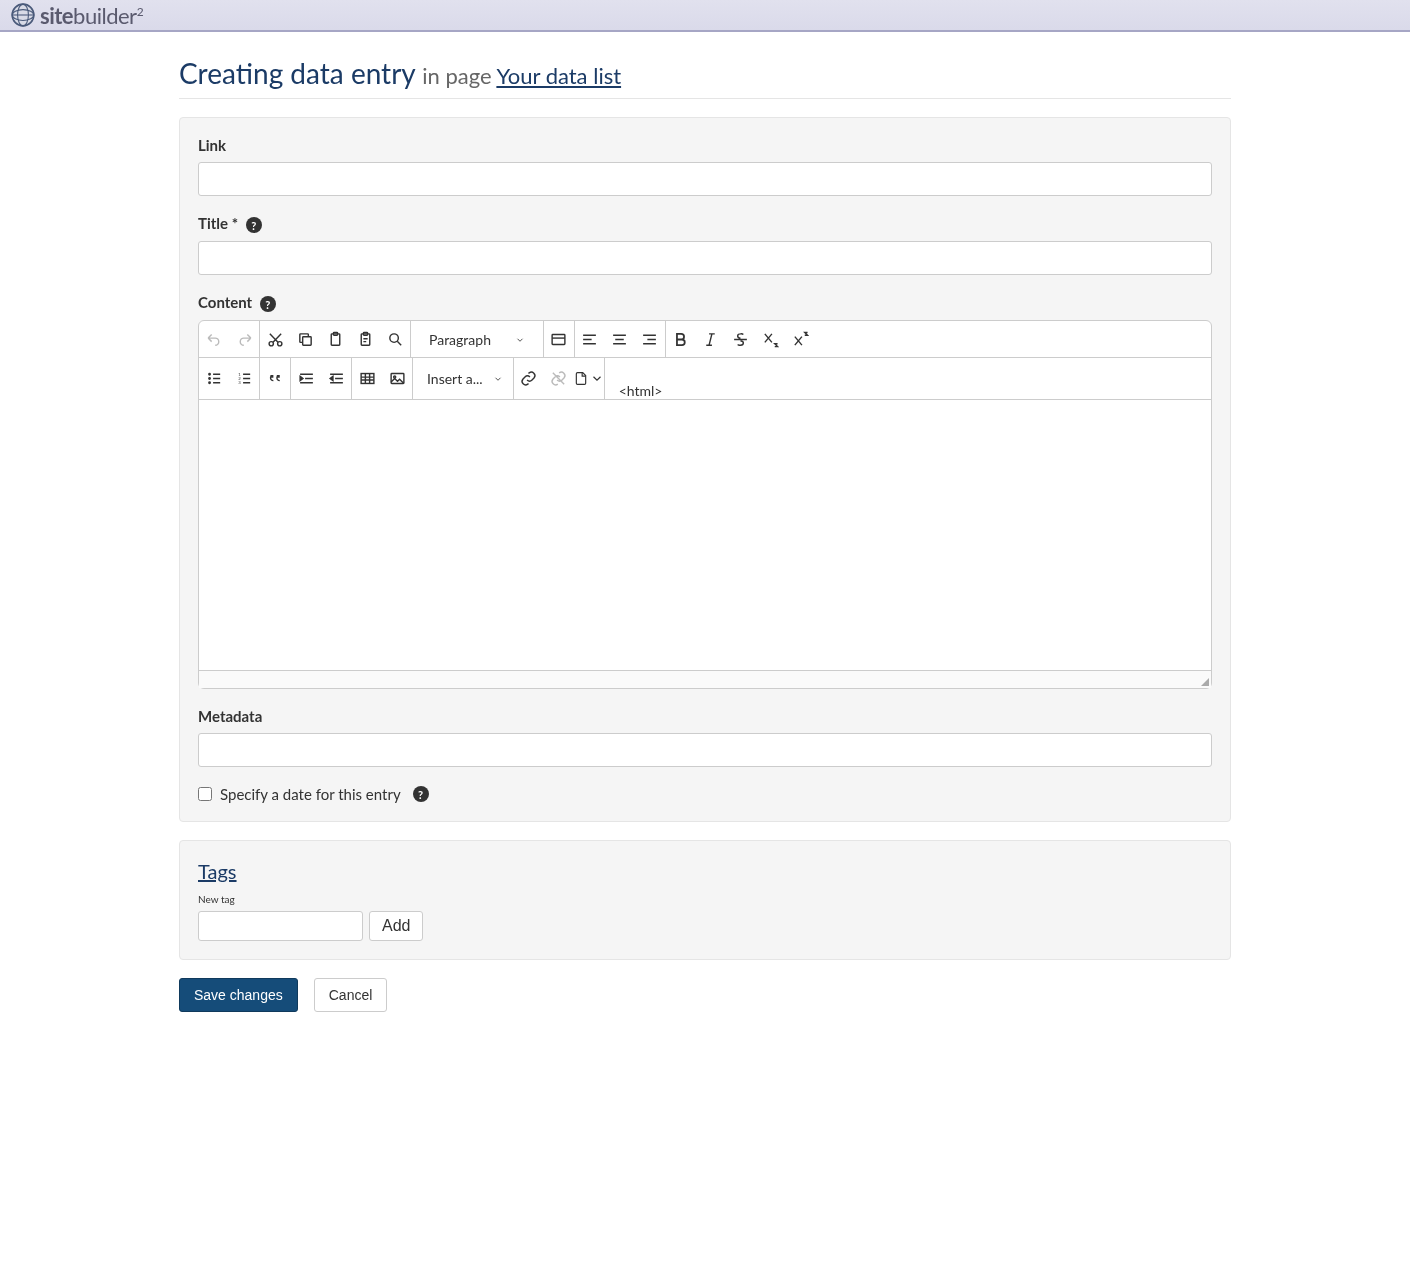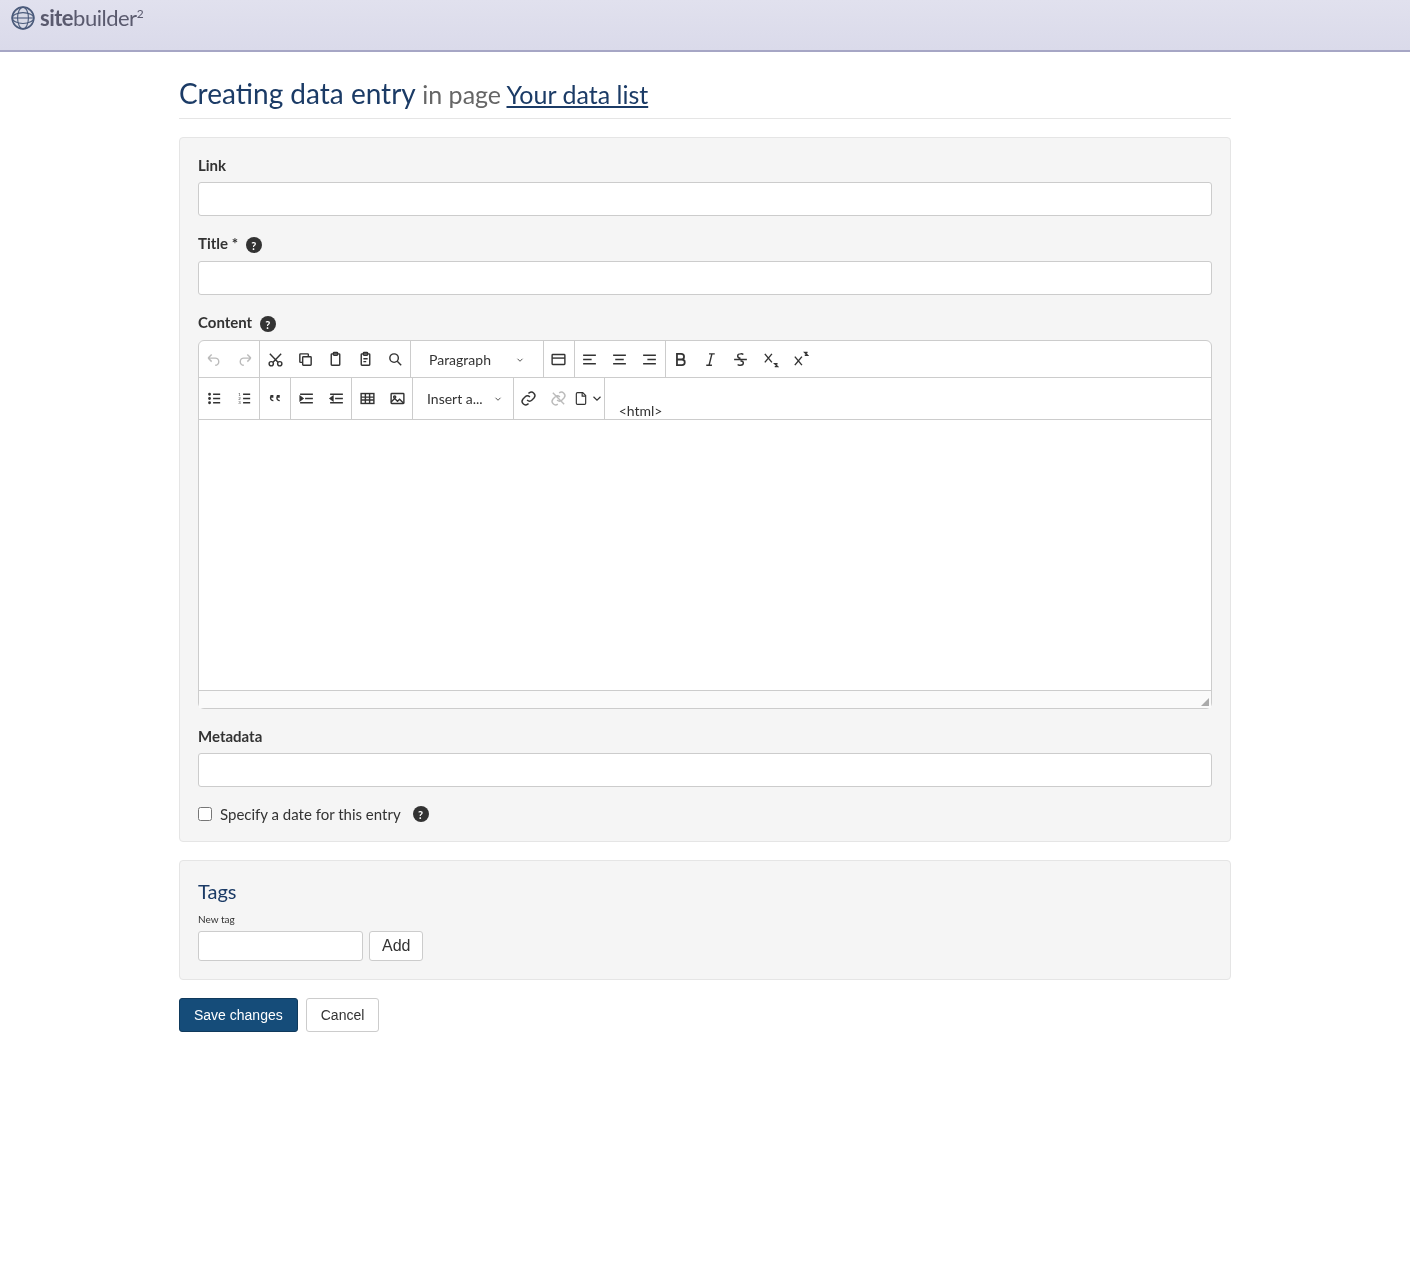--- a/index.html
+++ b/index.html
@@ -1,25 +1,25 @@
 <!DOCTYPE html>
 <html><head>
 <meta charset="utf-8">
 <style>
 * { box-sizing: border-box; margin: 0; padding: 0; }
 body { font-family: "Lato", "Helvetica Neue", Arial, sans-serif; font-size: 14px; color: #333; background: #fff; }
-.topbar { background: linear-gradient(to bottom, #e1e1ee 0%, #dadaea 100%); border-bottom: 2px solid #a6a6c5; padding: 4px 10px; display: flex; align-items: flex-start; height: 52px; }
+.topbar { background: linear-gradient(to bottom, #e1e1ee 0%, #dadaea 100%); border-bottom: 2px solid #a6a6c5; padding: 4px 10px; display: flex; align-items: center; height: 32px; }
 .logo-wrap { display: flex; align-items: center; gap: 4px; }
 .logo-globe { width: 26px; height: 26px; }
 .logo-text { font-size: 22px; color: #5a5a6e; letter-spacing: -0.5px; }
 .logo-text .bold { font-weight: 700; }
 .logo-text sup { font-size: 12px; vertical-align: super; }
 .container { max-width: 1100px; margin: 0 auto; padding: 24px 24px 40px 24px; }
 .page-title { font-size: 28px; font-weight: 400; color: #1b3b66; padding-bottom: 8px; border-bottom: 1px solid #e5e5e5; margin-bottom: 18px; }
-.page-title .sub { font-size: 25px; color: #666; font-weight: 400; text-align: right; }
+.page-title .sub { font-size: 22px; color: #666; font-weight: 400; text-align: right; }
 .page-title a { color: #1b3b66; text-decoration: underline; }
 .panel { background: #f5f5f5; border: 1px solid #e5e5e5; border-radius: 4px; padding: 18px; margin-bottom: 18px; }
 .form-group { margin-bottom: 18px; }
 .form-label { display: block; font-weight: 700; color: #333; margin-bottom: 8px; font-size: 15px; }
 .form-control { width: 100%; height: 34px; padding: 6px 10px; border: 1px solid #ccc; border-radius: 3px; background: #fff; font-size: 14px; }
 .help-icon { display: inline-flex; width: 16px; height: 16px; border-radius: 50%; background: #333; color: #fff; font-size: 11px; font-weight: 700; align-items: center; justify-content: center; margin-left: 4px; cursor: pointer; vertical-align: middle; }
 .editor { border: 1px solid #ccc; background: #fff; border-radius: 6px; }
 .toolbar-row { display: flex; align-items: stretch; border-bottom: 1px solid #ccc; min-height: 36px; }
 .tb-group { display: flex; align-items: center; border-right: 1px solid #ccc; }
 .tb-btn { width: 30px; height: 36px; display: flex; align-items: center; justify-content: center; cursor: pointer; color: #333; }
@@ -27,28 +27,28 @@
 .tb-btn svg { width: 17px; height: 17px; }
 .tb-select { display: flex; align-items: center; padding: 0 18px 0 18px; height: 36px; cursor: pointer; font-size: 14px; color: #333; gap: 24px; }
 .tb-select .chev svg { width: 10px; height: 10px; }
 .tb-html { padding: 0 14px; display: flex; align-items: center; cursor: pointer; font-size: 14px; color: #333; margin-top: 24px; }
 .editor-area { min-height: 270px; padding: 10px; outline: none; }
 .editor-footer { height: 18px; border-top: 1px solid #ccc; background: #fafafa; position: relative; }
 .resize-grip { position: absolute; right: 2px; bottom: 2px; width: 10px; height: 10px; cursor: nwse-resize; }
 .resize-grip::before { content: ""; position: absolute; right: 0; bottom: 0; width: 0; height: 0; border-left: 8px solid transparent; border-bottom: 8px solid #aaa; }
 .checkbox-row { display: flex; align-items: center; gap: 8px; font-size: 15px; color: #333; }
 .checkbox-row input { width: 14px; height: 14px; }
-.section-title { font-size: 20px; color: #1b3b66; font-weight: 400; margin-bottom: 10px; }
+.section-title { font-size: 20px; color: #1b3b66; font-weight: 400; margin-bottom: 10px; text-decoration: underline; }
 .tag-label { font-size: 10px; color: #333; margin-bottom: 6px; display: block; }
 .tag-row { display: flex; gap: 6px; align-items: center; }
 .tag-input { width: 165px; height: 30px; border: 1px solid #ccc; border-radius: 3px; padding: 4px 8px; background: #fff; }
 .btn { padding: 8px 14px; border: 1px solid #ccc; border-radius: 3px; background: #fff; font-size: 14px; cursor: pointer; color: #333; }
 .btn-sm { padding: 5px 12px; font-size: 16px; }
 .btn-primary { background: #154c79; border-color: #103a5c; color: #fff; }
-.action-row { display: flex; gap: 8px; }
+.action-row { display: flex; gap: 16px; }
 .small-chev { width: 10px; height: 10px; margin-left: 2px; }
 </style>
 </head>
 <body>
 
 <div class="topbar">
   <div class="logo-wrap">
     <svg class="logo-globe" viewBox="0 0 24 24">
         <circle cx="12" cy="12" r="10" fill="#d8dae6" stroke="#4a5a7a" stroke-width="1.5"></circle>
         <ellipse cx="12" cy="12" rx="10" ry="5" fill="none" stroke="#4a5a7a" stroke-width="1"></ellipse>

